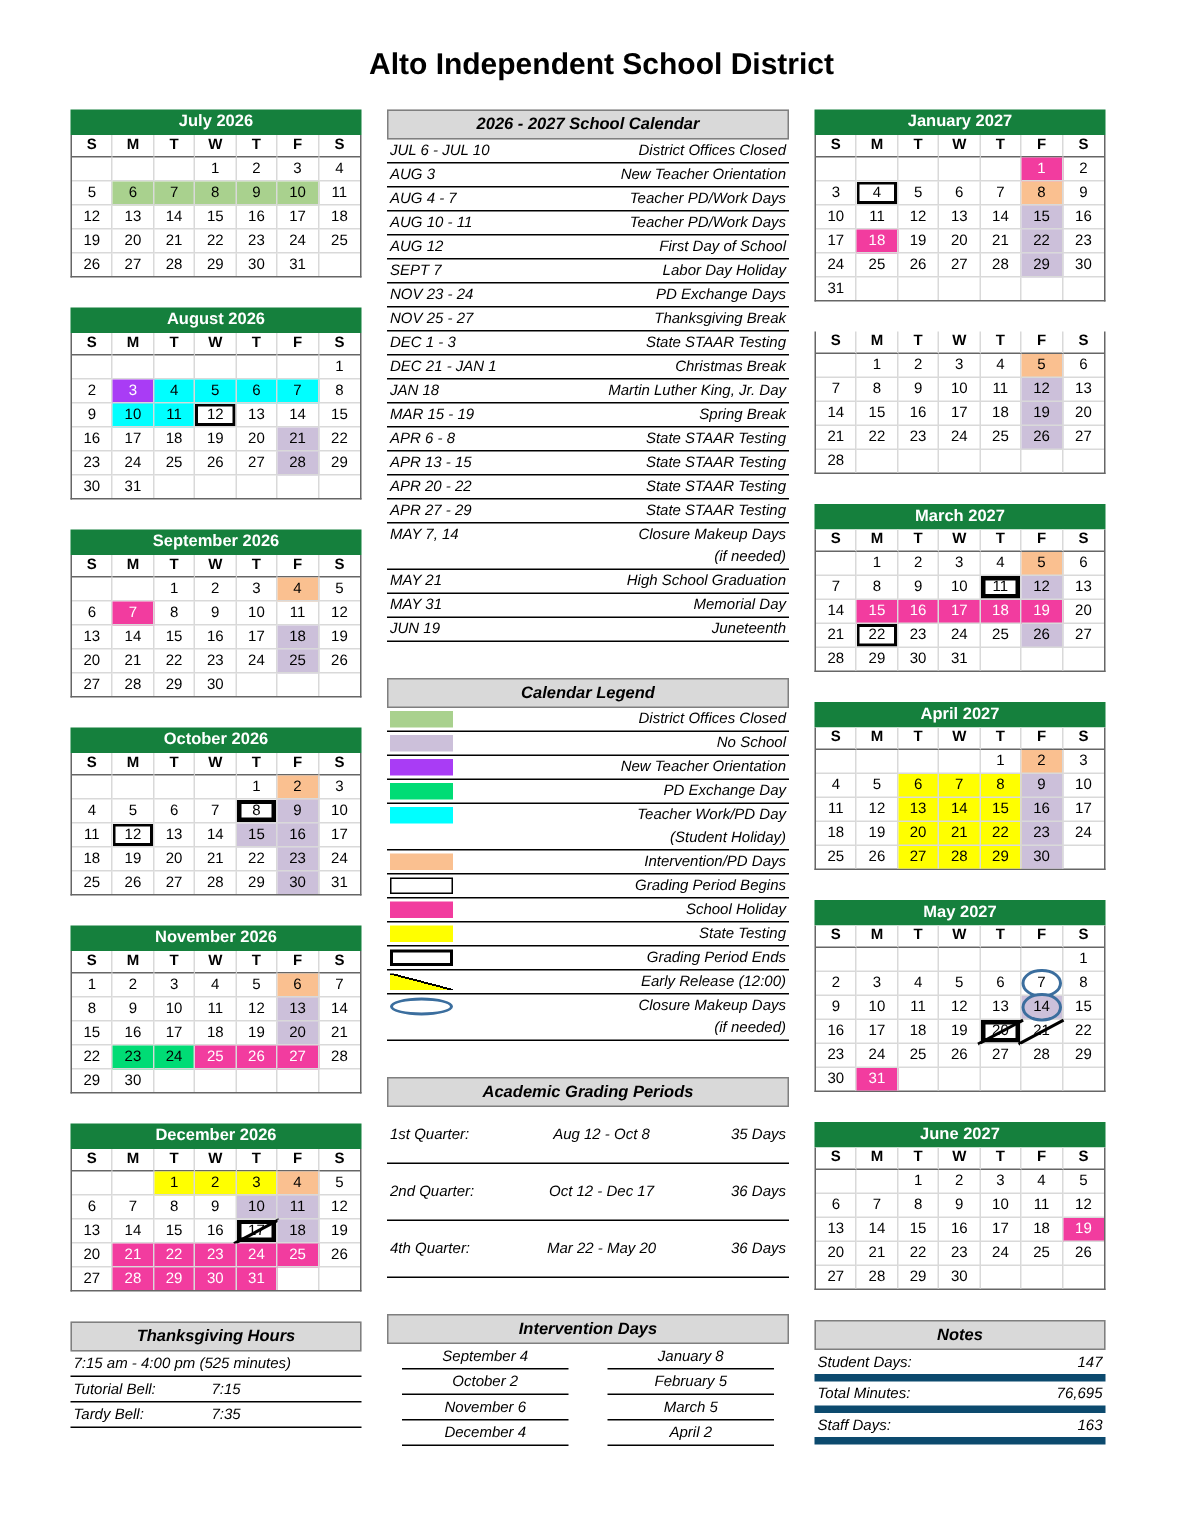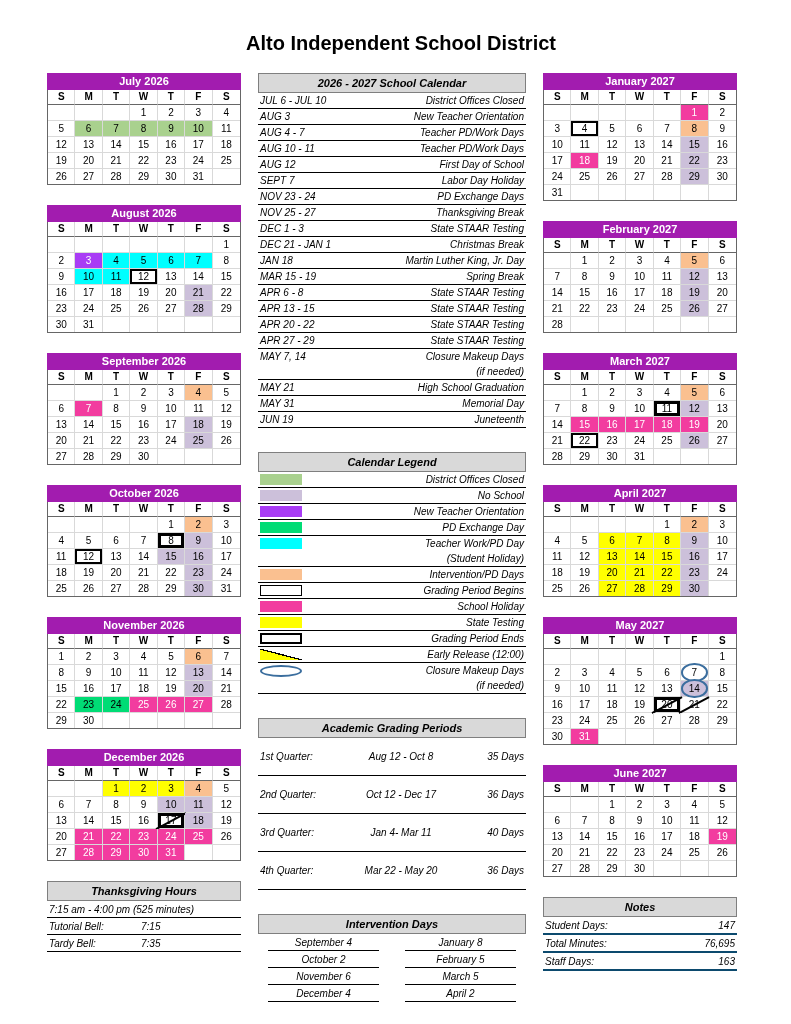--- a/index.html
+++ b/index.html
@@ -5,21 +5,21 @@
   html,body{margin:0;padding:0;background:#fff;}
   body{width:791px;height:1024px;font-family:"Liberation Sans",sans-serif;color:#000;overflow:hidden;}
   .page{box-sizing:border-box;width:791px;height:1024px;padding:26px 36px 0 47px;border-radius:10px;}
   h1{font-size:20px;text-align:center;margin:6px 0 18px 0;font-weight:bold;}
   .cols{display:flex;gap:17px;align-items:flex-start;}
   .col{width:194px;flex:0 0 194px;}
   .col.mid{width:268px;flex:0 0 268px;}
 
   
   .month{margin-bottom:20px;}
-  .month-header{background:#a21caf;color:#fff;font-weight:bold;font-size:11px;text-align:center;padding:2px 0 3px;}
+  .month-header{background:#15803d;color:#fff;font-weight:bold;font-size:11px;text-align:center;padding:2px 0 3px;}
   .month-grid{display:grid;grid-template-columns:repeat(7,1fr);border:1px solid #666;border-top:none;background:#fff;}
   .month-grid > :nth-child(7n){border-right:none;}
   .dow{font-weight:bold;font-size:10px;text-align:center;padding:1px 0 2px;border-bottom:1px solid #666;border-right:1px solid #d9d9d9;}
   .day{position:relative;font-size:10px;text-align:center;height:15px;line-height:15px;border-right:1px solid #d9d9d9;border-bottom:1px solid #d9d9d9;}
   .month-grid > .day:nth-last-child(-n+7){border-bottom:none;}
   .wt{color:#fff;}
   .b1{box-shadow:inset 0 0 0 2px #000;}
   .b2{box-shadow:inset 0 0 0 3px #000;}
   .oval-mark{position:absolute;left:0;right:0;top:-2px;bottom:-2px;border:2px solid #3B6E9E;border-radius:50%;pointer-events:none;}
   .slash-mark{position:absolute;left:-4px;right:-4px;top:48%;border-top:2px solid #000;transform:rotate(-28deg);pointer-events:none;}
@@ -49,21 +49,21 @@
 
   .iv-box{padding:0 10px;}
   .ivrow{display:flex;gap:26px;font-size:10px;}
   .ivcell{flex:1;text-align:center;border-bottom:1px solid #000;padding:2.5px 0;}
 
   .ihrow{display:flex;font-size:10px;padding:2.5px 2px;border-bottom:1px solid #000;}
   .ih-label{width:92px;flex:0 0 92px;}
   .ih-label.full{width:auto;flex:1;}
   .ih-value{flex:1;}
 
-  .ntrow{display:flex;justify-content:space-between;font-size:10px;padding:2.5px 2px;border-bottom:2px solid #0c4a6e;}
+  .ntrow{display:flex;justify-content:space-between;font-size:10px;padding:2.5px 2px;border-bottom:5px solid #0c4a6e;}
 </style>
 </head>
 <body>
 
 <div class="page">
   <h1>Alto Independent School District</h1>
   <div class="cols">
 
     <div class="col">
       <div class="month">
@@ -531,25 +531,20 @@
               <span class="gp-label">1st Quarter:</span>
               <span class="gp-range">Aug 12 - Oct 8</span>
               <span class="gp-days">35 Days</span>
             </div>
             <div class="gprow">
               <span class="gp-label">2nd Quarter:</span>
               <span class="gp-range">Oct 12 - Dec 17</span>
               <span class="gp-days">36 Days</span>
             </div>
             <div class="gprow">
-              <span class="gp-label">3rd Quarter:</span>
-              <span class="gp-range">Jan 4- Mar 11</span>
-              <span class="gp-days">40 Days</span>
-            </div>
-            <div class="gprow">
               <span class="gp-label">4th Quarter:</span>
               <span class="gp-range">Mar 22 - May 20</span>
               <span class="gp-days">36 Days</span>
             </div>
           </div>
       </div>
       <div class="panel">
         <div class="panel-header">Intervention Days</div>
         <div id="iv-rows" class="iv-box">
             <div class="ivrow">
@@ -621,21 +616,20 @@
             <div class="day">31</div>
             <div class="day"></div>
             <div class="day"></div>
             <div class="day"></div>
             <div class="day"></div>
             <div class="day"></div>
             <div class="day"></div>
           </div>
         </div>
       <div class="month">
-          <div class="month-header">February 2027</div>
           <div class="month-grid">
             <div class="dow">S</div>
             <div class="dow">M</div>
             <div class="dow">T</div>
             <div class="dow">W</div>
             <div class="dow">T</div>
             <div class="dow">F</div>
             <div class="dow">S</div>
             <div class="day"></div>
             <div class="day">1</div>

